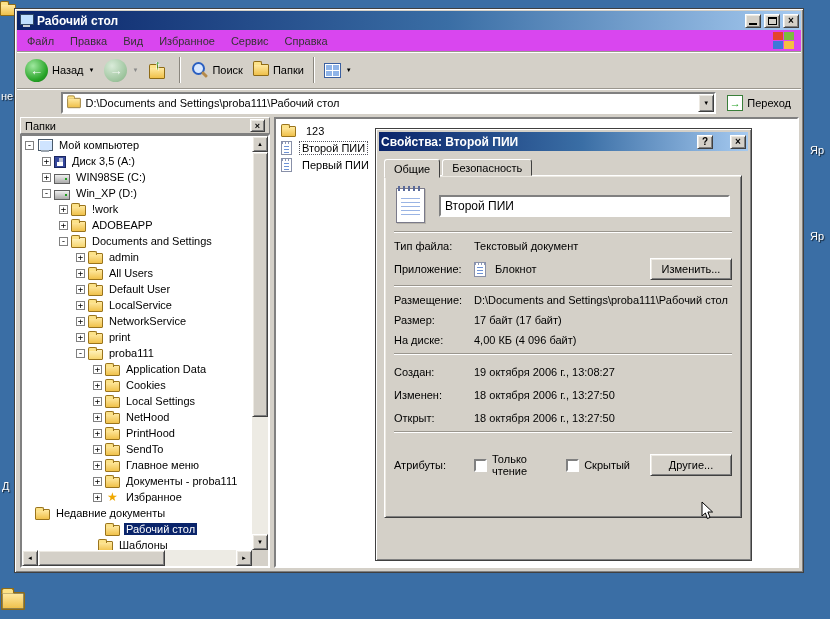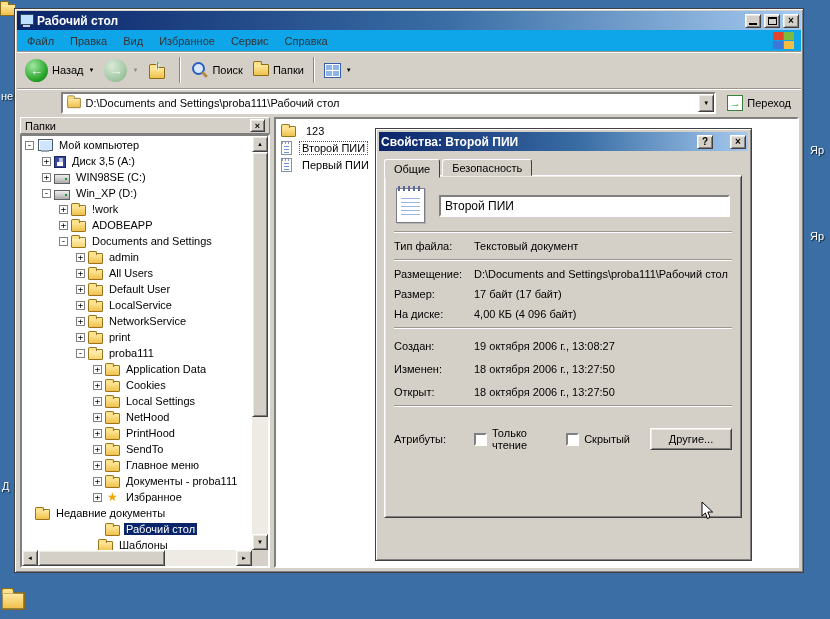--- a/index.html
+++ b/index.html
@@ -29,21 +29,21 @@
   .title-icon{width:15px;height:13px;position:relative;flex:none;}
   .title-icon::before{content:"";position:absolute;left:1px;top:0;width:12px;height:9px;background:#BFE0FF;border:1px solid #314A66;}
   .title-icon::after{content:"";position:absolute;left:4px;bottom:0;width:7px;height:2px;background:#C9CFD6;}
   .title-text{flex:1;color:#fff;font-weight:bold;font-size:12px;white-space:nowrap;overflow:hidden;}
   .cap-btn{width:16px;height:14px;display:flex;align-items:center;justify-content:center;
            font-size:10px;font-weight:bold;line-height:1;color:#000;flex:none;}
   .glyph-min{width:8px;height:2px;background:#000;margin-top:7px;}
   .glyph-max{width:9px;height:8px;border:1px solid #000;border-top:2px solid #000;}
 
   .menubar{position:absolute;left:2px;top:21px;right:2px;height:22px;display:flex;align-items:center;
-           background:#0ea5e9;border-bottom:1px solid #9a968e;padding-left:2px;}
+           background:#d946ef;border-bottom:1px solid #9a968e;padding-left:2px;}
   .menu-item{padding:3px 8px;font-size:11px;color:#333;}
   .flag-tile{margin-left:auto;margin-right:3px;width:30px;height:21px;display:grid;place-items:center;}
   .win-flag{width:21px;height:17px;display:grid;grid-template-columns:10px 10px;grid-template-rows:8px 8px;gap:1px;}
   .q{display:block}.qr{background:#E5442C}.qg{background:#7CBB3F}.qb{background:#3B78D8}.qy{background:#F5BD42}
 
   .toolbar{position:absolute;left:2px;top:43px;right:2px;height:37px;display:flex;align-items:center;
            border-bottom:1px solid #9a968e;box-shadow:inset 0 1px 0 #fff;padding-left:3px;}
   .tb-btn{display:flex;align-items:center;gap:4px;padding:2px 5px;height:31px;font-size:11px;color:#000;}
   .tb-label{white-space:nowrap;}
   .nav-circle{width:23px;height:23px;border-radius:50%;display:flex;align-items:center;justify-content:center;
@@ -456,20 +456,28 @@
   <div class="tab-panel">
     <div class="name-row">
       <span class="big-doc"></span>
       <input class="name-input" value="Второй ПИИ" style="">
     </div>
     <hr class="etch">
     <div class="prow">
       <span class="plabel">Тип файла:</span>
       <span class="pvalue">Текстовый документ</span>
     </div>
+    <div class="prow">
+      <span class="plabel">Приложение:</span>
+      <span class="pvalue">
+        <span class="ticon i-textdoc app-ico"></span>
+        <span>Блокнот</span>
+      </span>
+      <span class="small-btn btn3">Изменить...</span>
+    </div>
     <hr class="etch">
     <div class="prow">
       <span class="plabel">Размещение:</span>
       <span class="pvalue">D:\Documents and Settings\proba111\Рабочий стол</span>
     </div>
     <div class="prow">
       <span class="plabel">Размер:</span>
       <span class="pvalue">17 байт (17 байт)</span>
     </div>
     <div class="prow">

